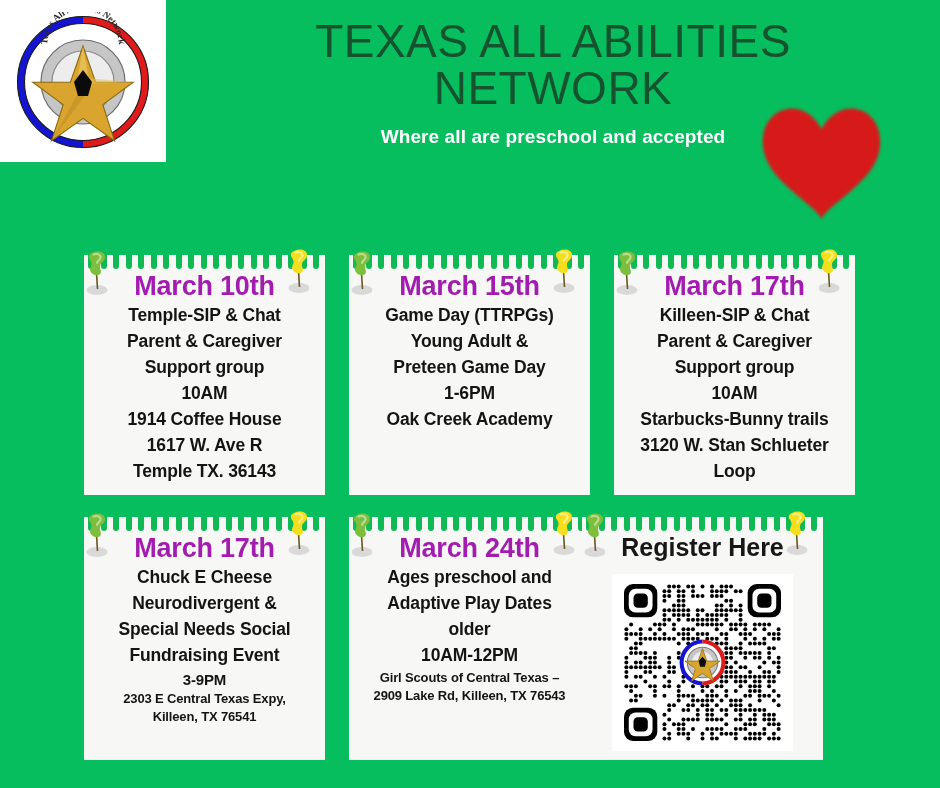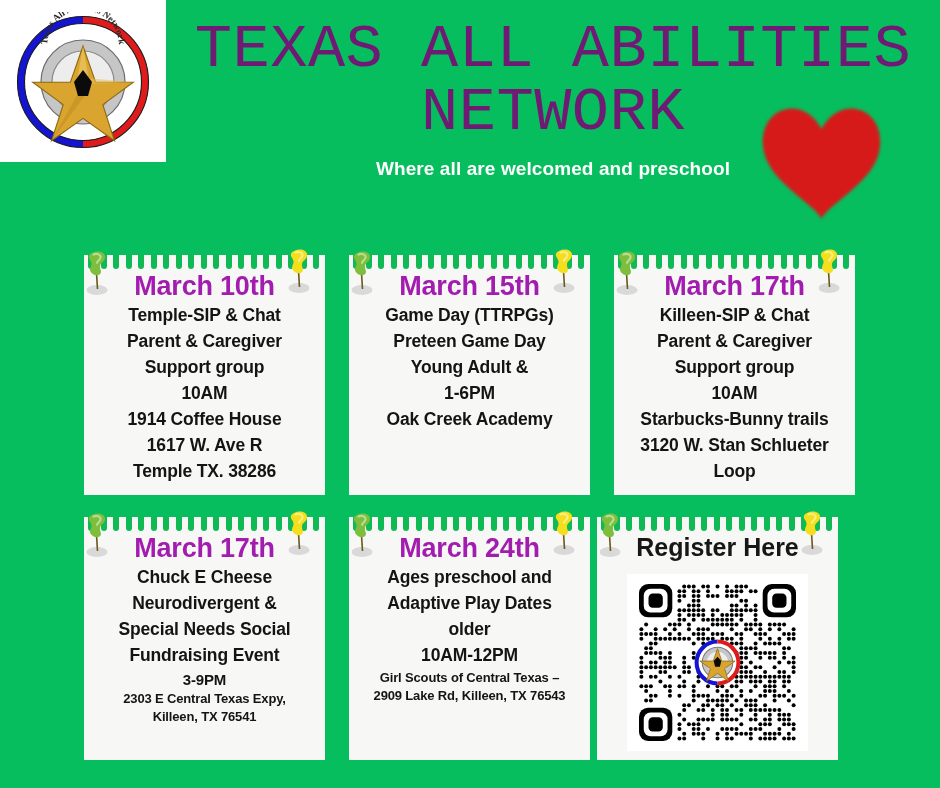--- a/index.html
+++ b/index.html
@@ -17,24 +17,24 @@
   #logo-box{
     position:absolute; left:0; top:0; width:166px; height:162px;
     background:#ffffff;
   }
   #logo-svg{ position:absolute; left:10px; top:12px; width:146px; height:140px; }
 
   #title-wrap{
     position:absolute; left:166px; top:18px; width:774px; text-align:center;
   }
   #org-title{
-    font-family:Liberation Mono, monospace;
-    font-size:62px;
+    font-family:Liberation Sans, sans-serif;
+    font-size:46px;
     line-height:1.02;
-    color:#701a75;
+    color:#14532d;
     letter-spacing:.5px;
     font-weight:400;
   }
   #tagline{
     margin-top:14px;
     font-family:"Liberation Sans", sans-serif;
     font-weight:bold;
     font-size:19px;
     color:#ffffff;
     letter-spacing:.1px;
@@ -54,21 +54,21 @@
     position:absolute;
     width:241px;
     background:#F7F7F5;
     overflow:visible;
   }
   .card.c0{ left:0;   top:0;   height:240px; }
   .card.c1{ left:265px; top:0;   height:240px; }
   .card.c2{ left:530px; top:0;   height:240px; }
   .card.c3{ left:0;   top:262px; height:243px; }
   .card.c4{ left:265px; top:262px; height:243px; }
-  .card.c5{ left:513px; top:262px; height:243px; }
+  .card.c5{ left:498px; top:262px; height:243px; }
 
   
   .teeth{
     position:absolute; left:0; top:0; width:241px; height:15px;
     overflow:hidden;
     pointer-events:none;
   }
   .teeth i{
     position:absolute; top:0; width:6px; height:14px;
     background:#0FB954;
@@ -145,21 +145,21 @@
 
       <polygon points="73,58 82,70 78,84 68,84 64,70" fill="#0b0b0b"></polygon>
     </svg>
   </div>
 
   <div id="title-wrap">
     <div id="org-title">
       <div>TEXAS ALL ABILITIES</div>
       <div>NETWORK</div>
     </div>
-    <div id="tagline">Where all are welcomed and preschool</div>
+    <div id="tagline">Where all are preschool and accepted</div>
   </div>
 
   <svg id="heart" viewBox="0 0 129 118">
     <path d="M64.5 116 C 60 104 22 84 10 58 C 0 36 8 10 30 6 C 46 3 58 14 64.5 26 C 71 14 83 3 99 6 C 121 10 129 36 119 58 C 107 84 69 104 64.5 116 Z" fill="#D61A1A"></path>
   </svg>
 </div>
 
 <div id="cards">
     <div class="card c0">
       <div class="teeth">
@@ -184,21 +184,21 @@
         <i style="left: 229px;"></i>
       </div>
       <div class="card-body">
         <div class="card-date">March 10th</div>
         <div class="card-line">Temple-SIP &amp; Chat</div>
         <div class="card-line">Parent &amp; Caregiver</div>
         <div class="card-line">Support group</div>
         <div class="card-line">10AM</div>
         <div class="card-line">1914 Coffee House</div>
         <div class="card-line">1617 W. Ave R</div>
-        <div class="card-line">Temple TX. 38286</div>
+        <div class="card-line">Temple TX. 36143</div>
       </div>
       <svg viewBox="0 0 34 48" class="pin left">
         <ellipse cx="17" cy="41" rx="10.5" ry="5" fill="#D9D9D9"></ellipse>
         <path d="M16.5 24 L17.5 40" stroke="#6b5a22" stroke-width="1.6" fill="none"></path>
         <path d="M12 4 C18 1 26 3 25 9 C24.3 13 20.5 13.5 20 17 C19.6 20.5 22 22 20.5 24.5 C18.8 27.3 12.5 26.5 10.5 22.5 C9 19.4 11.7 17.8 11.5 14.5 C11.3 11 8 10 9 6.8 C9.5 5.2 10.8 4.5 12 4 Z" fill="#7DBE3C"></path>
         <path d="M13.5 5.5 C16.5 4 21 5.2 20.5 8.5 C20.2 10.8 17.6 11.5 17 13.8" fill="none" stroke="#ffffff" stroke-opacity=".45" stroke-width="2.2" stroke-linecap="round"></path>
       </svg>
       <svg viewBox="0 0 34 48" class="pin right">
         <ellipse cx="17" cy="41" rx="10.5" ry="5" fill="#D9D9D9"></ellipse>
         <path d="M16.5 24 L17.5 40" stroke="#6b5a22" stroke-width="1.6" fill="none"></path>
@@ -224,22 +224,22 @@
         <i style="left: 166.5px;"></i>
         <i style="left: 179px;"></i>
         <i style="left: 191.5px;"></i>
         <i style="left: 204px;"></i>
         <i style="left: 216.5px;"></i>
         <i style="left: 229px;"></i>
       </div>
       <div class="card-body">
         <div class="card-date">March 15th</div>
         <div class="card-line">Game Day (TTRPGs)</div>
+        <div class="card-line">Young Adult &amp;</div>
         <div class="card-line">Preteen Game Day</div>
-        <div class="card-line">Young Adult &amp;</div>
         <div class="card-line">1-6PM</div>
         <div class="card-line">Oak Creek Academy</div>
       </div>
       <svg viewBox="0 0 34 48" class="pin left">
         <ellipse cx="17" cy="41" rx="10.5" ry="5" fill="#D9D9D9"></ellipse>
         <path d="M16.5 24 L17.5 40" stroke="#6b5a22" stroke-width="1.6" fill="none"></path>
         <path d="M12 4 C18 1 26 3 25 9 C24.3 13 20.5 13.5 20 17 C19.6 20.5 22 22 20.5 24.5 C18.8 27.3 12.5 26.5 10.5 22.5 C9 19.4 11.7 17.8 11.5 14.5 C11.3 11 8 10 9 6.8 C9.5 5.2 10.8 4.5 12 4 Z" fill="#7DBE3C"></path>
         <path d="M13.5 5.5 C16.5 4 21 5.2 20.5 8.5 C20.2 10.8 17.6 11.5 17 13.8" fill="none" stroke="#ffffff" stroke-opacity=".45" stroke-width="2.2" stroke-linecap="round"></path>
       </svg>
       <svg viewBox="0 0 34 48" class="pin right">

